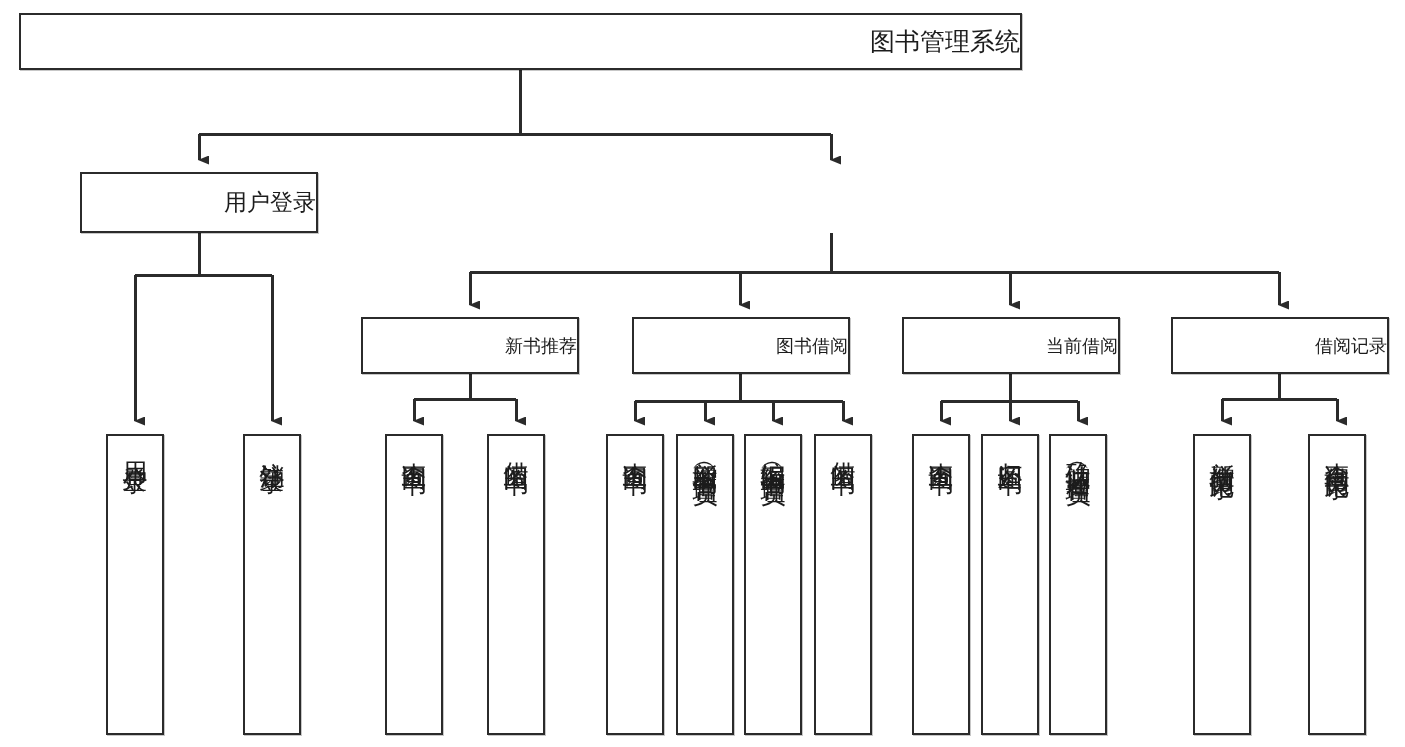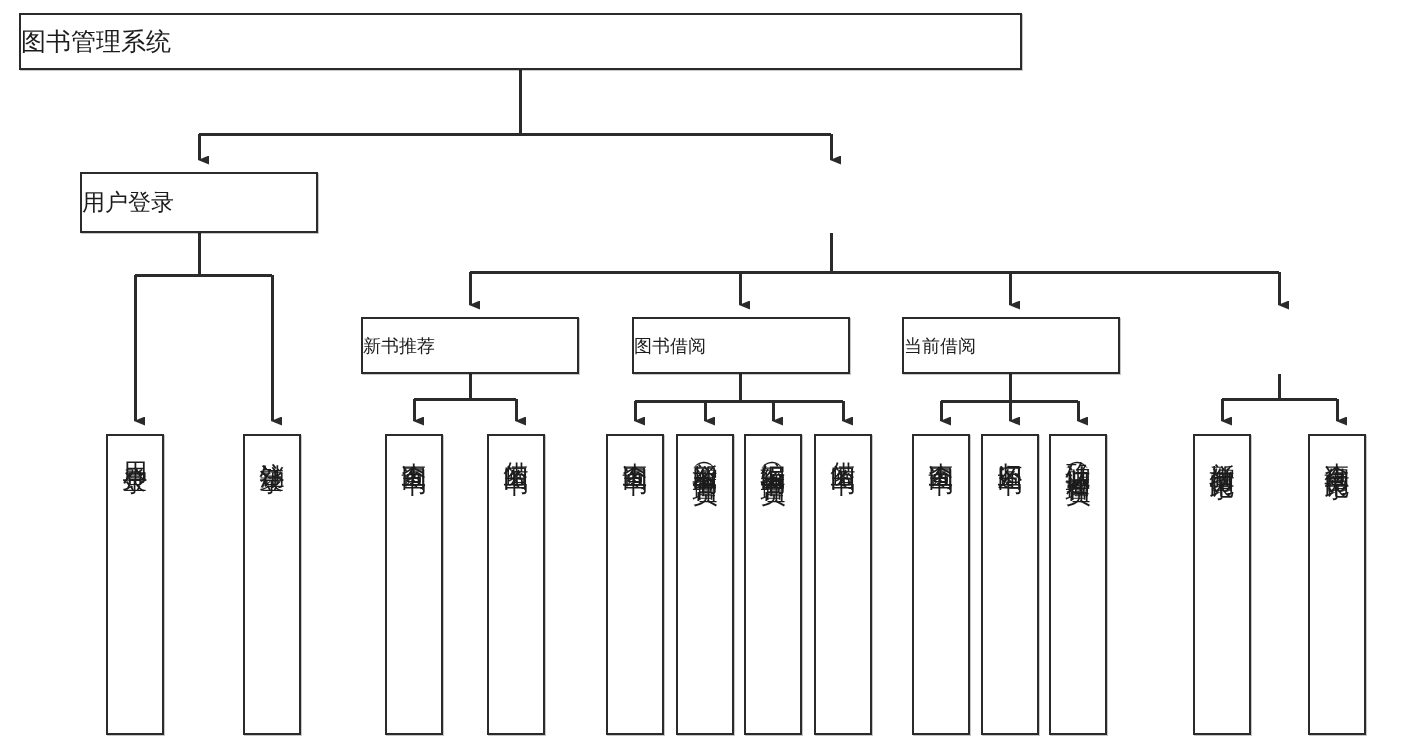--- a/index.html
+++ b/index.html
@@ -28,21 +28,21 @@
     pointer-events: none;
   }
   
   .node {
     position: absolute;
     box-sizing: border-box;
     background: #ffffff;
     border: 2px solid #2b2b2b;
     display: flex;
     align-items: center;
-    justify-content: flex-start;
+    justify-content: flex-end;
     color: #1c1c1c;
     box-shadow: 1px 1px 0 rgba(0,0,0,0.22);
   }
   .node-label {
     display: block;
     text-align: center;
     line-height: 1.18;
     white-space: nowrap;
   }
   
@@ -152,20 +152,23 @@
   </div>
 
   <div class="node level-3" style="left:902px; top:317px; width:218px; height:57px;">
     <span class="node-label">当前借阅</span>
   </div>
 
   <div class="node level-3" style="left:632px; top:317px; width:218px; height:57px;">
     <span class="node-label">图书借阅</span>
   </div>
 
+  <div class="node level-3" style="left:1171px; top:317px; width:218px; height:57px;">
+    <span class="node-label">借阅记录</span>
+  </div>
 
   <div class="node leaf" style="left:106px; top:434px; width:58px; height:301px;">
     <span class="node-label">用户登录</span>
   </div>
 
   <div class="node leaf" style="left:243px; top:434px; width:58px; height:301px;">
     <span class="node-label">注销登录</span>
   </div>
 
   <div class="node leaf" style="left:385px; top:434px; width:58px; height:301px;">

